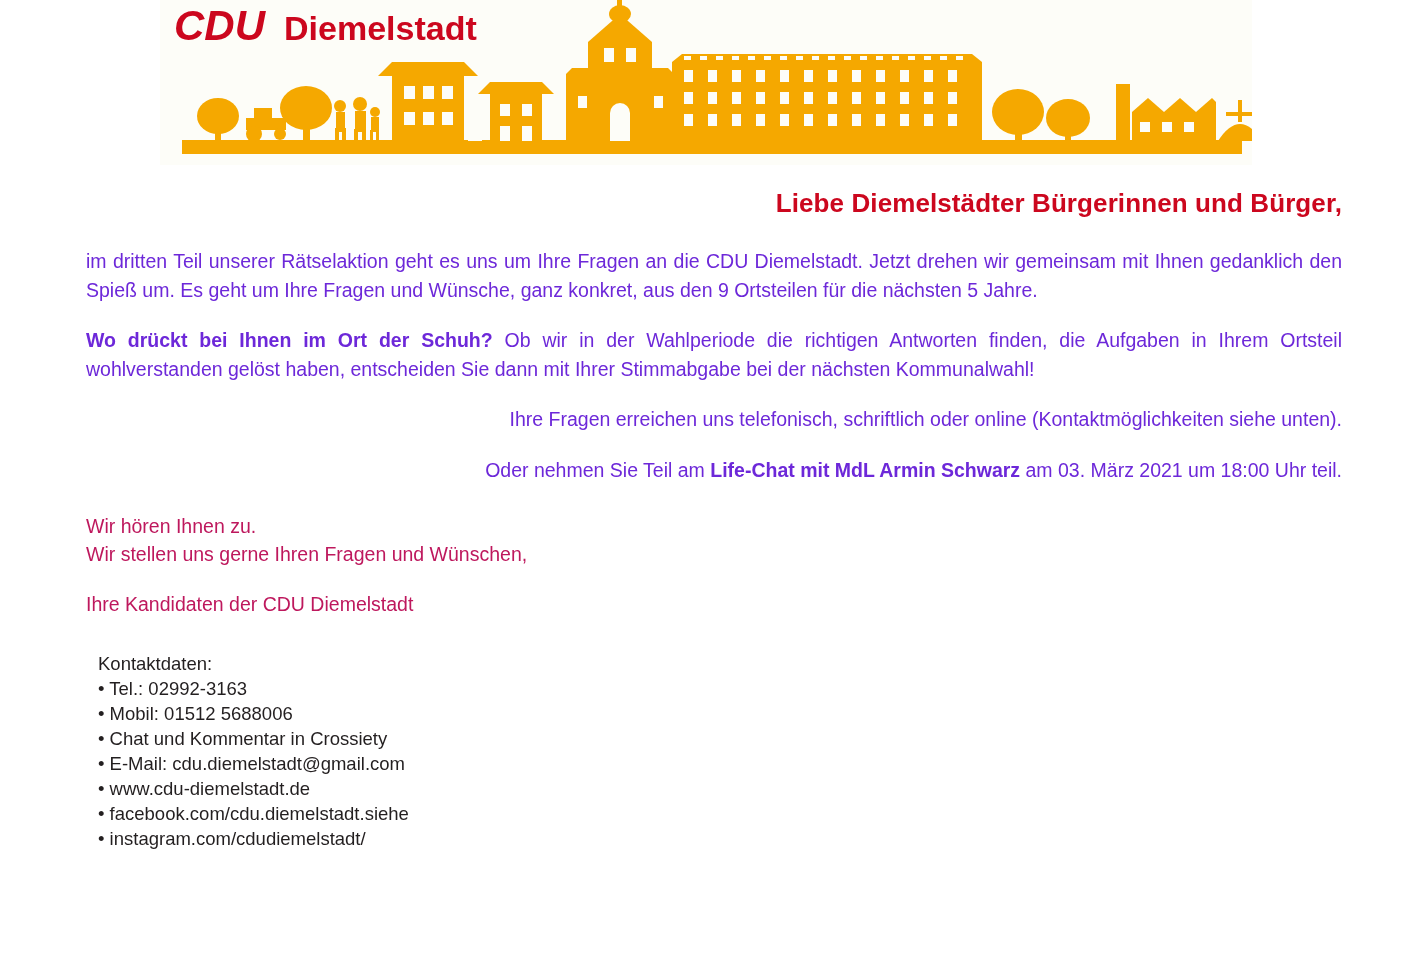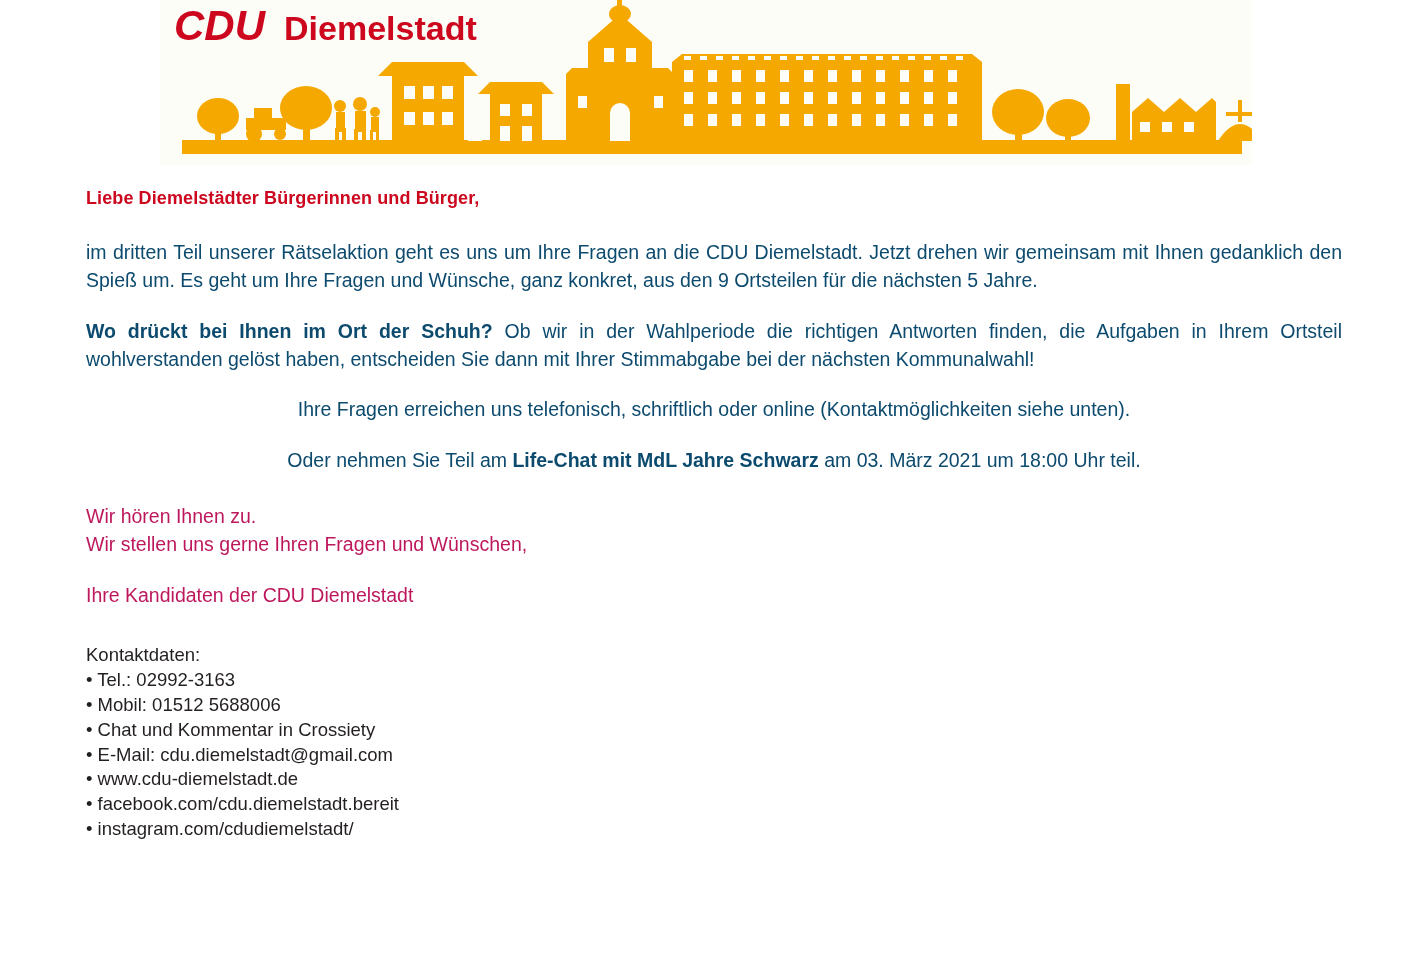--- a/index.html
+++ b/index.html
@@ -38,36 +38,37 @@
   
   .content {
     position: absolute;
     left: 86px;
     top: 188px;
     width: 1256px;
   }
 
   .salutation {
     color: #cc071e;
-    font-size: 18px;
+    font-size: 26px;
     font-weight: bold;
     letter-spacing: 0.1px;
     margin: 0 0 28px 0;
     line-height: 1.2;
+    text-align: right;
   }
 
   p.para {
     margin: 8px 0 22px 0;
     font-size: 19.5px;
     line-height: 1.46;
     text-align: justify;
-    color: #0c4a6e;
+    color: #6d28d9;
   }
   p.para.noj {
-    text-align: center;
+    text-align: right;
   }
   p.para b {
     font-weight: bold;
   }
 
   .block-lines {
     margin: 0 0 22px 0;
     font-size: 19.5px;
     line-height: 1.44;
     color: #be185d;
@@ -76,20 +77,21 @@
     white-space: nowrap;
   }
 
   .spacer-sm { height: 6px; }
 
   .contact {
     margin-top: 34px;
     font-size: 18.5px;
     line-height: 1.35;
     color: #231f20;
+    margin-left: 12px;
   }
   .contact div {
     white-space: nowrap;
   }
 </style>
 </head>
 <body>
 
 <div class="page">
 
@@ -261,38 +263,38 @@
   <div class="content">
 
     <div class="salutation">Liebe Diemelstädter Bürgerinnen und Bürger,</div>
 
     <p class="para">im dritten Teil unserer Rätselaktion geht es uns um Ihre Fragen an die CDU Diemelstadt. Jetzt drehen wir gemeinsam mit Ihnen gedanklich den Spieß um. Es geht um Ihre Fragen und Wünsche, ganz konkret, aus den 9 Ortsteilen für die nächsten 5 Jahre.</p>
 
     <p class="para"><b>Wo drückt bei Ihnen im Ort der Schuh?</b><span> Ob wir in der Wahlperiode die richtigen Antworten finden, die Aufgaben in Ihrem Ortsteil wohlverstanden gelöst haben, entscheiden Sie dann mit Ihrer Stimmabgabe bei der nächsten Kommunalwahl!</span></p>
 
     <p class="para noj">Ihre Fragen erreichen uns telefonisch, schriftlich oder online (Kontaktmöglichkeiten siehe unten).</p>
 
-    <p class="para noj"><span>Oder nehmen Sie Teil am </span><b>Life-Chat mit MdL Jahre Schwarz</b><span> am 03. März 2021 um 18:00 Uhr teil.</span></p>
+    <p class="para noj"><span>Oder nehmen Sie Teil am </span><b>Life-Chat mit MdL Armin Schwarz</b><span> am 03. März 2021 um 18:00 Uhr teil.</span></p>
 
     <div class="spacer-sm"></div>
 
     <div class="block-lines">
       <div>Wir hören Ihnen zu.</div>
       <div>Wir stellen uns gerne Ihren Fragen und Wünschen,</div>
     </div>
 
     <div class="block-lines" style="margin-top:16px;">
       <div>Ihre Kandidaten der CDU Diemelstadt</div>
     </div>
 
     <div class="contact">
       <div>Kontaktdaten:</div>
       <div>• Tel.: 02992-3163</div>
       <div>• Mobil: 01512 5688006</div>
       <div>• Chat und Kommentar in Crossiety</div>
       <div>• E-Mail: cdu.diemelstadt@gmail.com</div>
       <div>• www.cdu-diemelstadt.de</div>
-      <div>• facebook.com/cdu.diemelstadt.bereit</div>
+      <div>• facebook.com/cdu.diemelstadt.siehe</div>
       <div>• instagram.com/cdudiemelstadt/</div>
     </div>
 
   </div>
 </div>
 
 </body></html>

